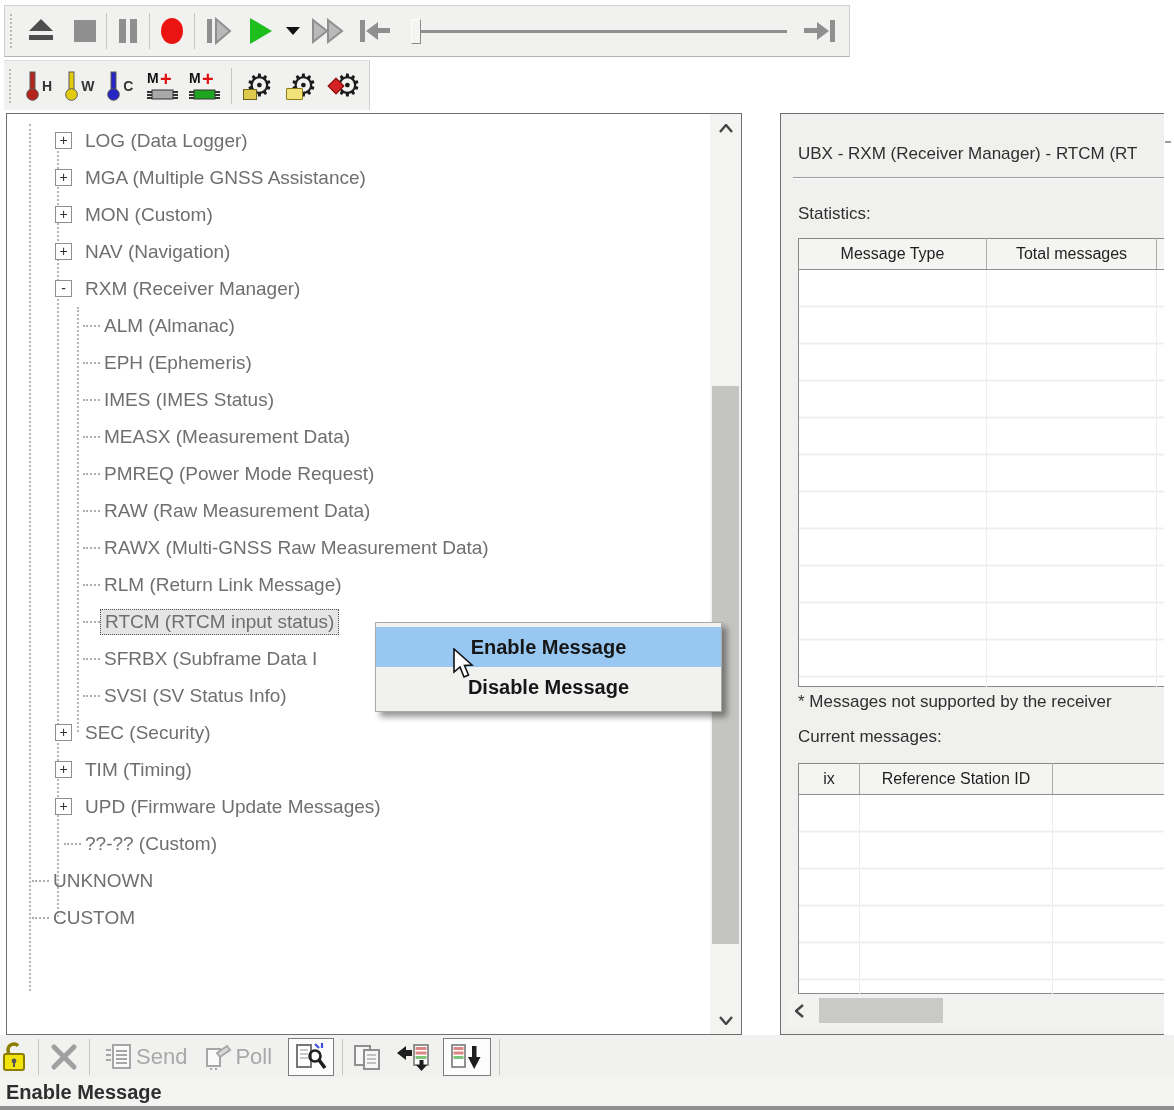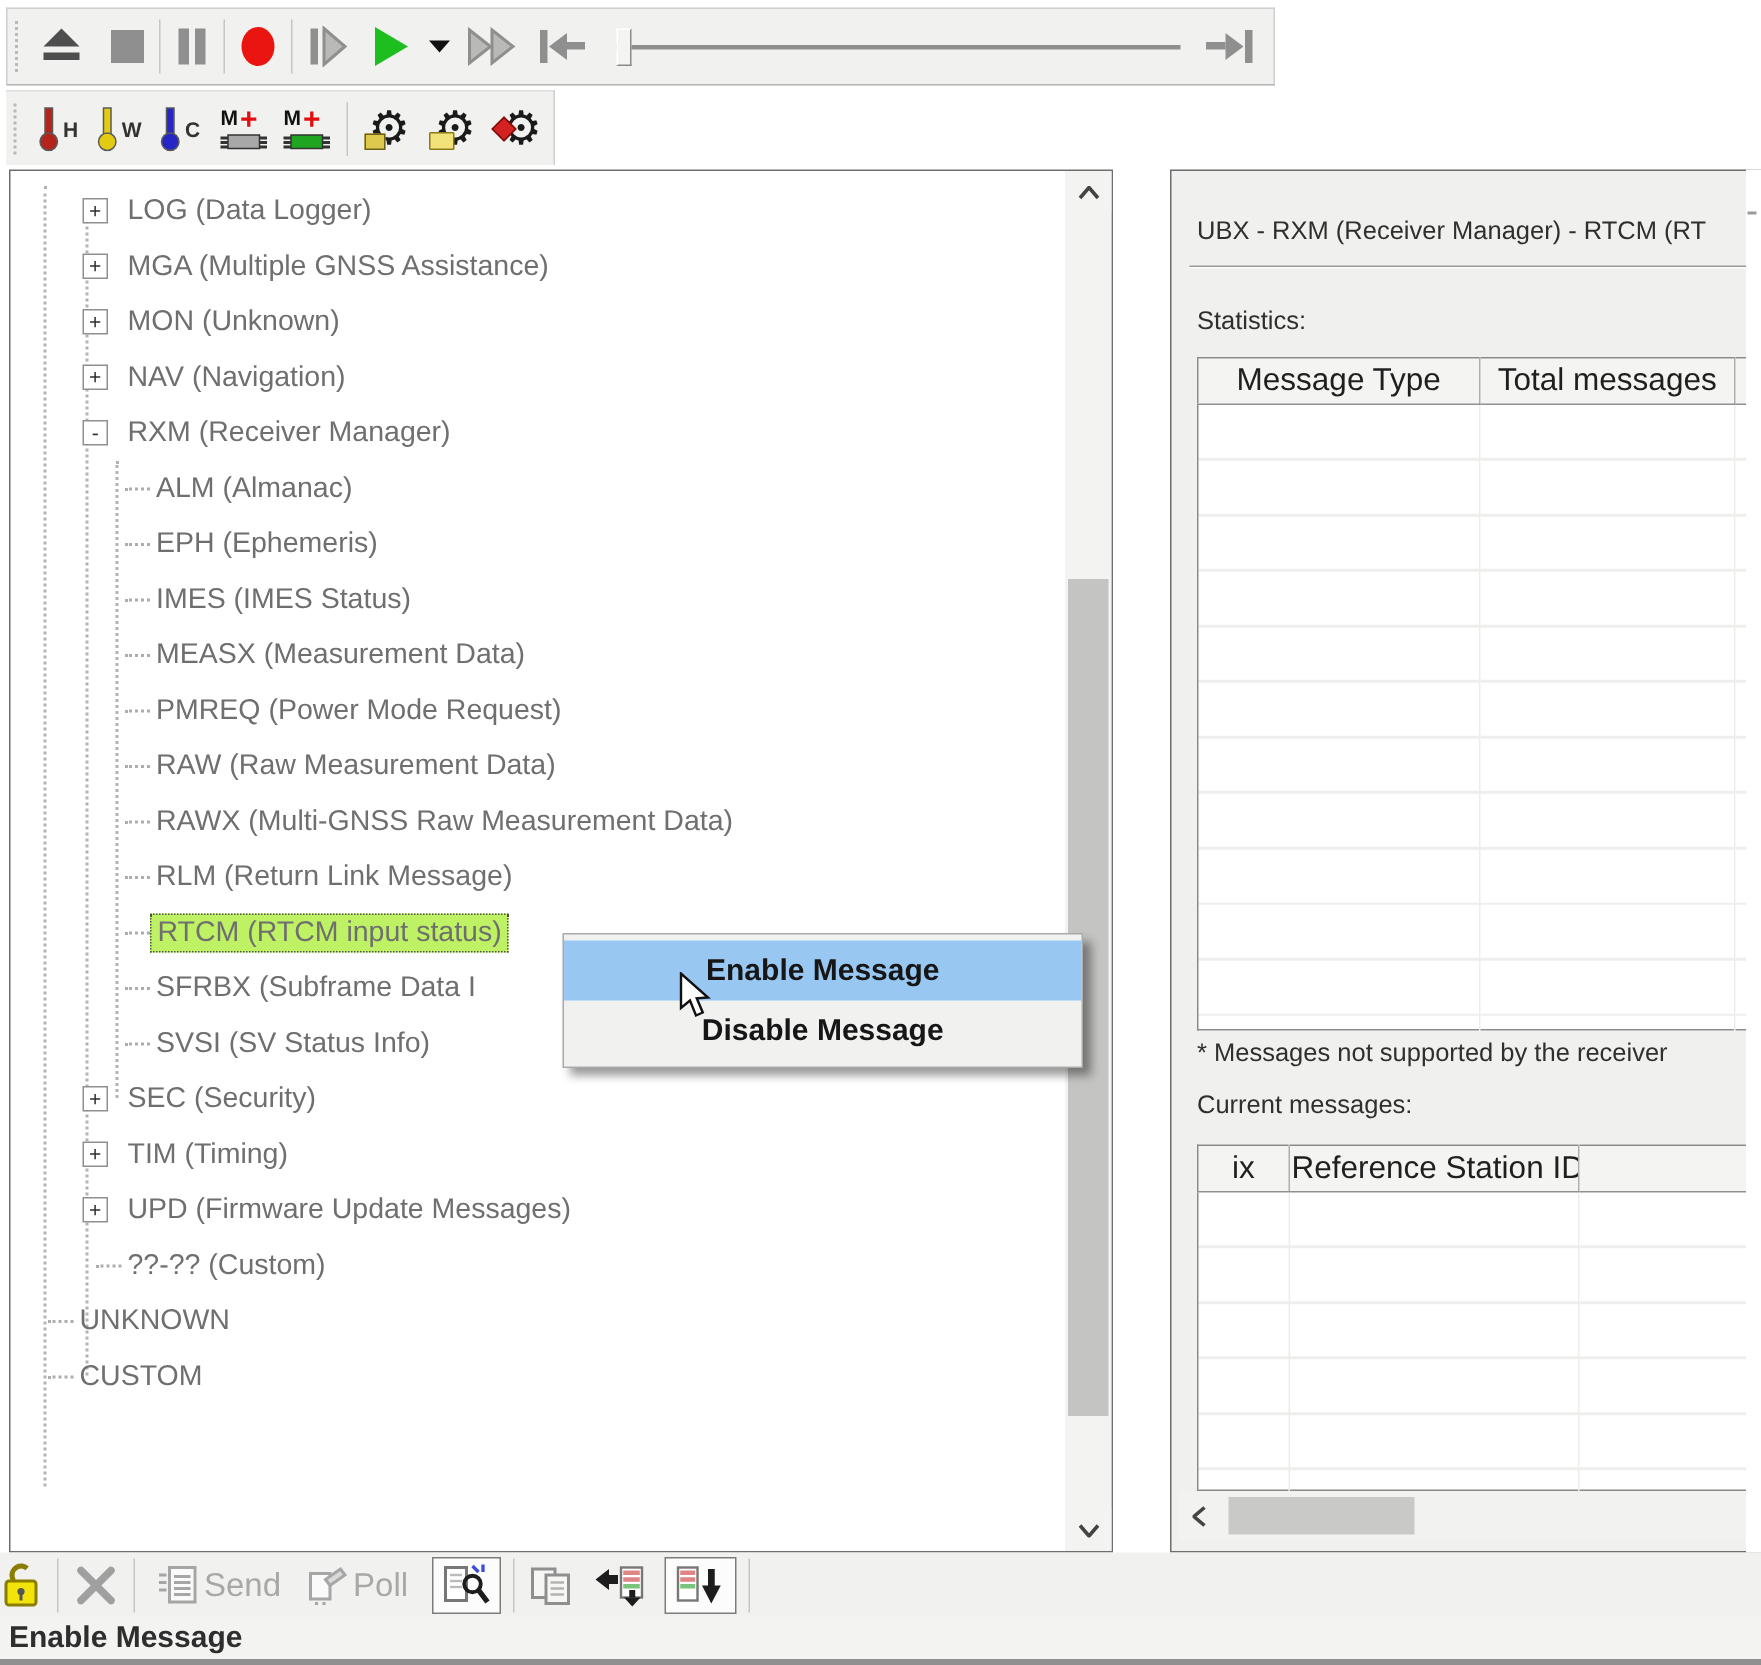--- a/index.html
+++ b/index.html
@@ -28,40 +28,40 @@
   .tree-rows{position:absolute;left:0;top:8px;right:32px;}
   .trow{display:flex;align-items:center;height:37px;position:relative;z-index:2;font-size:19px;color:#6f6f6f;}
   .trow.lv0{padding-left:25px;}
   .trow.lv1{padding-left:48px;}
   .trow.lv1leaf{padding-left:57px;}
   .trow.lv2{padding-left:76px;}
   .twisty{width:17px;height:17px;box-sizing:border-box;border:1px solid #8f8f8f;background:#fff;
           font-size:14px;line-height:14px;text-align:center;color:#2f2f2f;margin-right:13px;flex:none;}
   .stub{width:17px;height:0;border-top:2px dotted #adadad;margin-right:4px;flex:none;}
   .tlabel{white-space:nowrap;}
-  .tlabel.sel{border:1px dotted #4f4f4f;background:#bef264;padding:1px 4px;margin-left:-4px;}
+  .tlabel.sel{border:1px dotted #4f4f4f;background:#e5e5e5;padding:1px 4px;margin-left:-4px;}
   .vline{position:absolute;width:0;border-left:2px dotted #b3b3b3;z-index:1;}
   
   .vscroll{position:absolute;right:0;top:0;width:31px;height:100%;background:#f3f3f1;z-index:3;}
   .sbtn{position:absolute;left:0;width:31px;height:28px;display:flex;align-items:center;justify-content:center;background:#f3f3f1;}
   .vthumb{position:absolute;left:2px;top:272px;width:27px;height:558px;background:#c4c4c2;}
   .hscroll{position:absolute;left:5px;top:880px;width:398px;height:33px;background:#f2f2f0;}
   .hbtn{position:absolute;top:0;width:26px;height:33px;display:flex;align-items:center;justify-content:center;}
   .hthumb{position:absolute;left:33px;top:4px;width:124px;height:25px;background:#c9c9c7;}
   
   .detail-panel{position:absolute;left:780px;top:113px;width:408px;height:922px;background:#f0f0ee;
                 border:1px solid #6e6e6e;box-sizing:border-box;overflow:hidden;font-size:17px;color:#2f2f2f;}
   .dp-title{position:absolute;left:17px;top:30px;white-space:nowrap;}
   .dp-rule{position:absolute;left:12px;top:63px;width:600px;height:0;border-top:1px solid #9a9a9a;border-bottom:1px solid #fdfdfd;}
   .dp-stats-label{position:absolute;left:17px;top:90px;}
   .dp-note{position:absolute;left:17px;top:578px;white-space:nowrap;}
   .dp-cur-label{position:absolute;left:17px;top:613px;}
   table.grid{position:absolute;border-collapse:collapse;table-layout:fixed;width:560px;background:#fff;
              border:1px solid #8a8a8a;}
-  table.grid th{font-size:21px;font-weight:normal;color:#1f1f1f;background:#f4f4f2;height:28px;
+  table.grid th{font-size:16px;font-weight:normal;color:#1f1f1f;background:#f4f4f2;height:28px;
                 border-right:1px solid #adadad;border-bottom:1px solid #8f8f8f;overflow:hidden;white-space:nowrap;}
   table.grid td{border-right:1px solid #ededeb;padding:0;
                 background:repeating-linear-gradient(to bottom,#fff 0 35px,#eeeeec 35px 37px);}
   .stats-table{left:17px;top:124px;}
   .stats-table th:nth-child(1){width:185px}.stats-table th:nth-child(2){width:167px}.stats-table th:nth-child(3){width:208px}
   .stats-table td{height:416px;}
   .cur-table{left:17px;top:649px;}
   .cur-table th:nth-child(1){width:58px}.cur-table th:nth-child(2){width:190px}.cur-table th:nth-child(3){width:312px}
   .cur-table td{height:198px;}
   .right-sliver{position:absolute;left:1164px;top:113px;width:10px;height:922px;background:#fff;}
@@ -232,21 +232,21 @@
         <div class="trow lv1">
           <span class="twisty">+</span>
           <span class="tlabel">LOG (Data Logger)</span>
         </div>
         <div class="trow lv1">
           <span class="twisty">+</span>
           <span class="tlabel">MGA (Multiple GNSS Assistance)</span>
         </div>
         <div class="trow lv1">
           <span class="twisty">+</span>
-          <span class="tlabel">MON (Unknown)</span>
+          <span class="tlabel">MON (Custom)</span>
         </div>
         <div class="trow lv1">
           <span class="twisty">+</span>
           <span class="tlabel">NAV (Navigation)</span>
         </div>
         <div class="trow lv1">
           <span class="twisty">-</span>
           <span class="tlabel">RXM (Receiver Manager)</span>
         </div>
         <div class="trow lv2">

